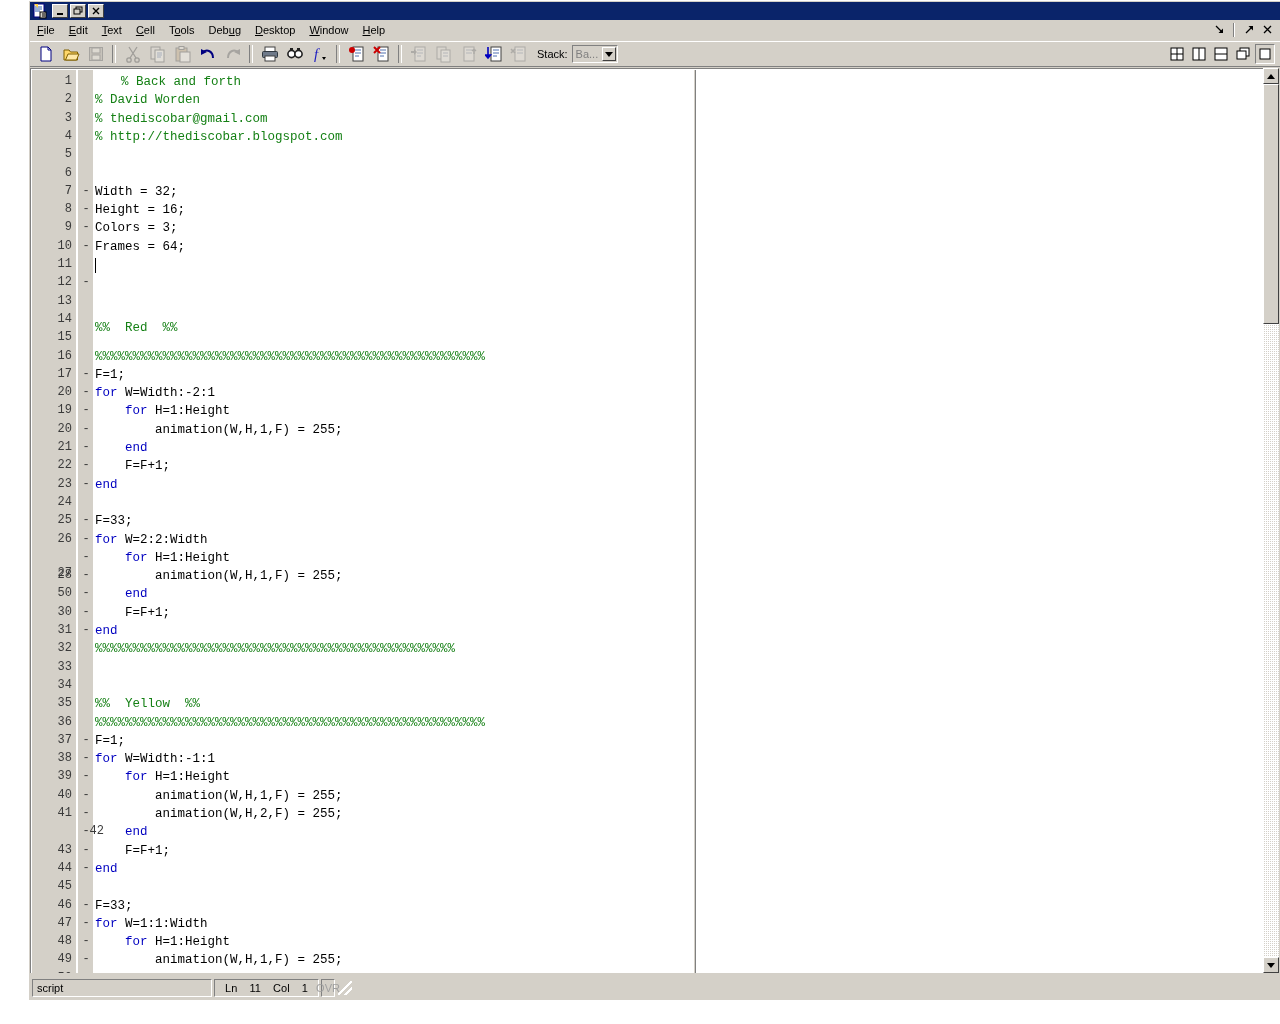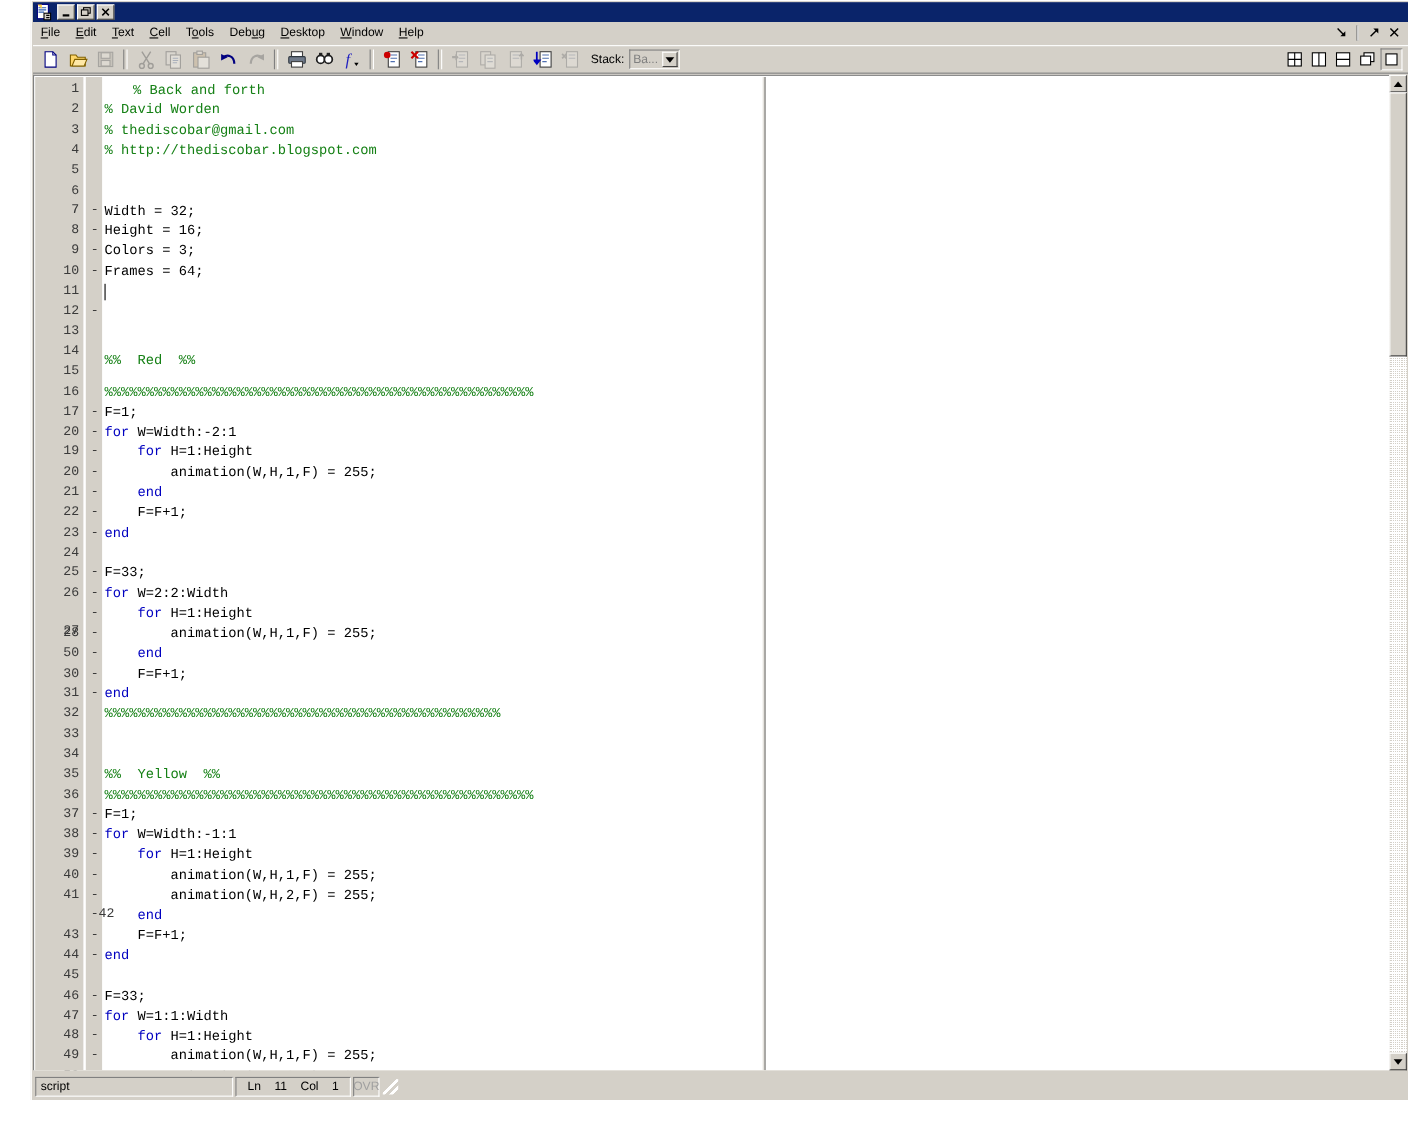--- a/index.html
+++ b/index.html
@@ -352,21 +352,21 @@
     align-items: center;
     font-size: 11px;
     color: #000;
     padding: 0 4px;
     margin-left: 2px;
     font-family: "Liberation Sans", sans-serif;
     white-space: nowrap;
   }
   .sb-panel.script { width: 180px; }
   .sb-panel.lncol { width: 105px; justify-content: space-around; }
-  .sb-panel.ovr { width: 24px; color: #a0a0a0; justify-content: center; }
+  .sb-panel.ovr { width: 14px; color: #a0a0a0; justify-content: center; }
   .grip {
     width: 14px; height: 14px;
     margin-left: 3px;
     background:
       linear-gradient(135deg, transparent 0 44%, #ffffff 44% 56%, transparent 56%),
       linear-gradient(135deg, transparent 0 70%, #ffffff 70% 82%, transparent 82%);
   }
 
   
   svg { display: block; }

